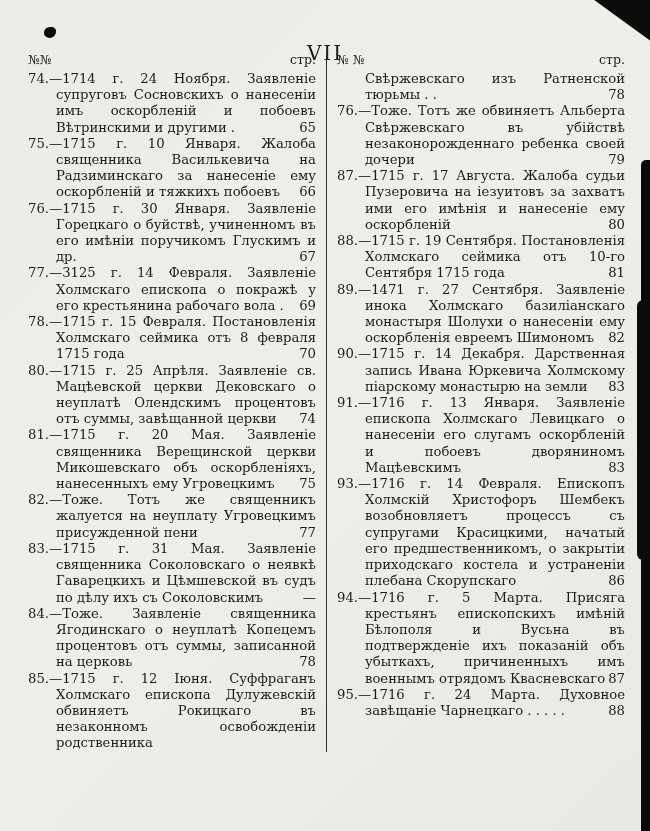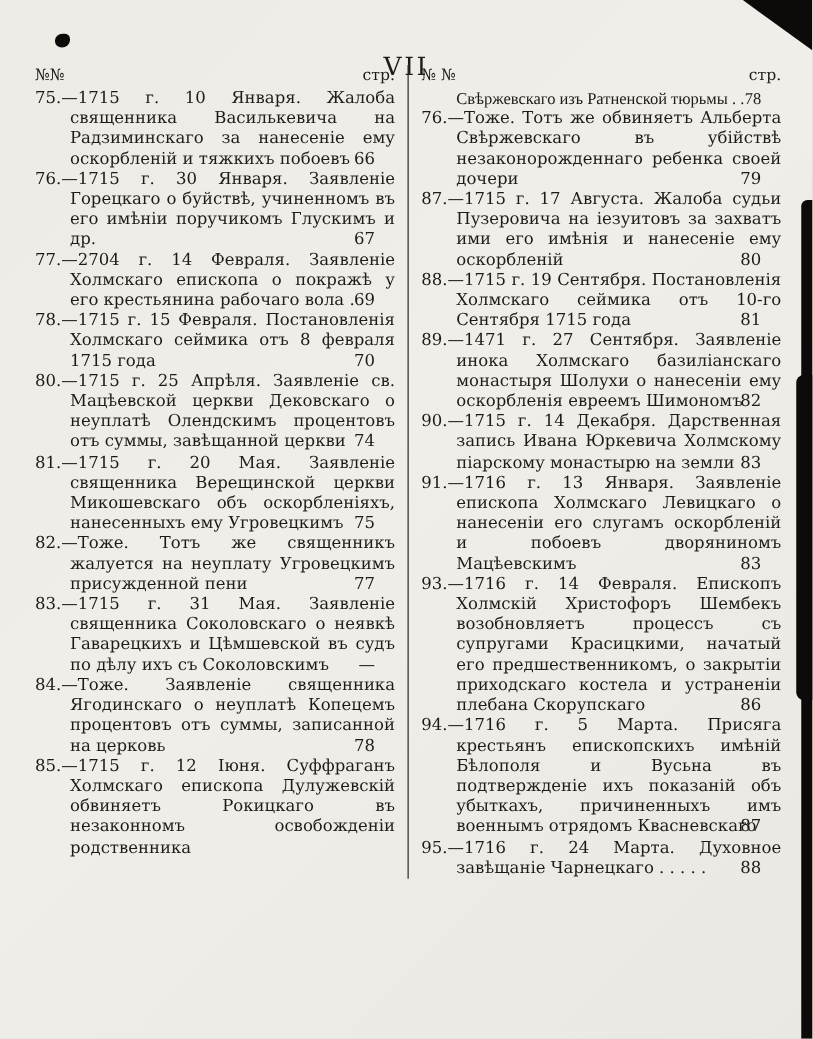--- a/index.html
+++ b/index.html
@@ -43,24 +43,24 @@
     margin: 0 10px;
   }
   .entry {
     font-size: 13.2px;
     line-height: 16.2px;
     text-align: justify;
     padding-left: 28px;
     text-indent: -28px;
     position: relative;
   }
-  .entry.cont { text-indent: 0; font-family: Liberation Serif, serif; }
+  .entry.cont { text-indent: 0; }
   .entry .pg {
     position: absolute;
-    right: 16px; bottom: 0;
+    right: 0; bottom: 0;
     text-indent: 0;
   }
   
   .artifact { position: absolute; background: #0c0b0a; }
   .artifact-corner-tr {
     top: 0; right: 0; width: 68px; height: 46px;
     clip-path: polygon(18% 0, 100% 0, 100% 88%);
   }
   .artifact-blob-tl {
     left: 44px; top: 27px; width: 12px; height: 11px;
@@ -83,23 +83,24 @@
   <div class="folio">VII</div>
 
   <div class="columns">
 
     <div class="column">
       <div class="col-header">
         <span>№№</span>
         <span>стр.</span>
       </div>
       <div>
+          <p class="entry"><span class="no">74.</span><span class="txt">—1714 г. 24 Ноября. Заявленіе супруговъ Сосновскихъ о нанесеніи имъ оскорбленій и побоевъ Вѣтринскими и другими .</span><span class="pg">65</span></p>
           <p class="entry"><span class="no">75.</span><span class="txt">—1715 г. 10 Января. Жалоба священника Василькевича на Радзиминскаго за нанесеніе ему оскорбленій и тяжкихъ побоевъ</span><span class="pg">66</span></p>
           <p class="entry"><span class="no">76.</span><span class="txt">—1715 г. 30 Января. Заявленіе Горецкаго о буйствѣ, учиненномъ въ его имѣніи поручикомъ Глускимъ и др.</span><span class="pg">67</span></p>
-          <p class="entry"><span class="no">77.</span><span class="txt">—2704 г. 14 Февраля. Заявленіе Холмскаго епископа о покражѣ у его крестьянина рабочаго вола .</span><span class="pg">69</span></p>
+          <p class="entry"><span class="no">77.</span><span class="txt">—3125 г. 14 Февраля. Заявленіе Холмскаго епископа о покражѣ у его крестьянина рабочаго вола .</span><span class="pg">69</span></p>
           <p class="entry"><span class="no">78.</span><span class="txt">—1715 г. 15 Февраля. Постановленія Холмскаго сеймика отъ 8 февраля 1715 года</span><span class="pg">70</span></p>
           <p class="entry"><span class="no">80.</span><span class="txt">—1715 г. 25 Апрѣля. Заявленіе св. Мацѣевской церкви Дековскаго о неуплатѣ Олендскимъ процентовъ отъ суммы, завѣщанной церкви</span><span class="pg">74</span></p>
           <p class="entry"><span class="no">81.</span><span class="txt">—1715 г. 20 Мая. Заявленіе священника Верещинской церкви Микошевскаго объ оскорбленіяхъ, нанесенныхъ ему Угровецкимъ</span><span class="pg">75</span></p>
           <p class="entry"><span class="no">82.</span><span class="txt">—Тоже. Тотъ же священникъ жалуется на неуплату Угровецкимъ присужденной пени</span><span class="pg">77</span></p>
           <p class="entry"><span class="no">83.</span><span class="txt">—1715 г. 31 Мая. Заявленіе священника Соколовскаго о неявкѣ Гаварецкихъ и Цѣмшевской въ судъ по дѣлу ихъ съ Соколовскимъ</span><span class="pg">—</span></p>
           <p class="entry"><span class="no">84.</span><span class="txt">—Тоже. Заявленіе священника Ягодинскаго о неуплатѣ Копецемъ процентовъ отъ суммы, записанной на церковь</span><span class="pg">78</span></p>
           <p class="entry"><span class="no">85.</span><span class="txt">—1715 г. 12 Іюня. Суффраганъ Холмскаго епископа Дулужевскій обвиняетъ Рокицкаго въ незаконномъ освобожденіи родственника</span></p>
         </div>
     </div>
 

